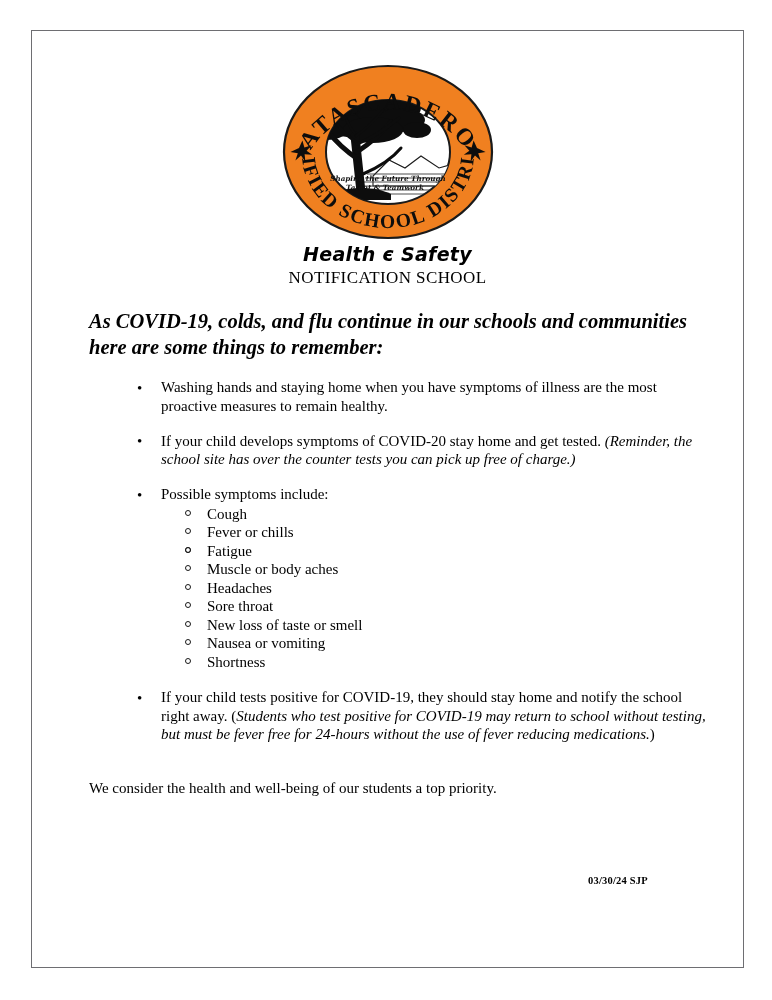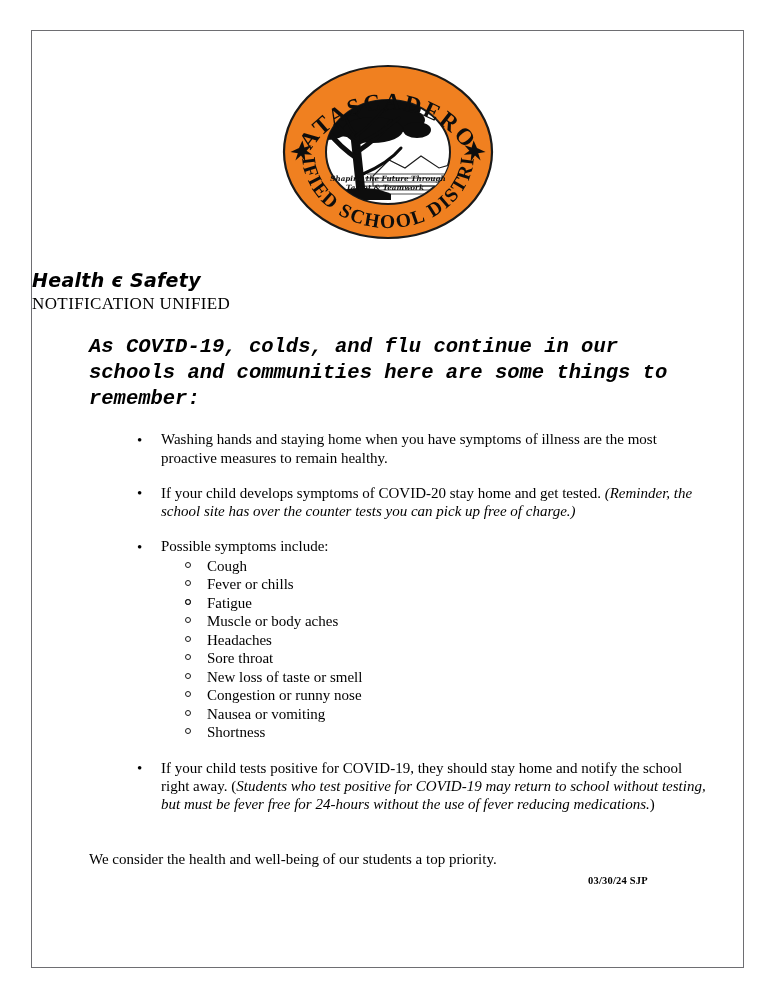--- a/index.html
+++ b/index.html
@@ -38,41 +38,40 @@
   .logo-wrap {
     display: inline-block;
     width: 214px;
     height: 176px;
     position: relative;
   }
   .logo-svg { display: block; }
 
   
   #title-block {
-    text-align: left;
-    margin-top: 26px;
+    text-align: center;
   }
   .title-script {
     font-family: "DejaVu Sans", sans-serif;
     font-size: 19px;
     font-weight: 600;
     letter-spacing: 0.3px;
     line-height: 1.1;
     font-style: italic;
   }
   .title-sub {
     font-family: "Liberation Serif", serif;
     font-size: 17px;
     letter-spacing: 0.4px;
     line-height: 1.25;
     margin-top: 2px;
   }
 
   .lede {
-    font-family: Liberation Mono, monospace;
+    font-family: Liberation Serif, serif;
     font-weight: bold;
     font-style: italic;
     font-size: 20.5px;
     line-height: 1.27;
     margin: 20px 0 0 57px;
     width: 612px;
   }
 
   
   .body-area {
@@ -212,21 +211,21 @@
         <g fill="#0d0d0d">
           <path d="M 18 84 l 3.4 -7.6 l 2.0 7.2 l 7.2 -2.4 l -5.0 5.6 l 5.6 4.0 l -7.6 -0.6 l 0.8 7.6 l -4.4 -6.2 l -5.6 5.0 l 2.4 -7.4 l -7.4 -1.2 Z"></path>
           <path d="M 196 84 l -3.4 -7.6 l -2.0 7.2 l -7.2 -2.4 l 5.0 5.6 l -5.6 4.0 l 7.6 -0.6 l -0.8 7.6 l 4.4 -6.2 l 5.6 5.0 l -2.4 -7.4 l 7.4 -1.2 Z"></path>
         </g>
       </svg>
     </div>
   </div>
 
   <div id="title-block">
     <div class="title-script">Health є Safety</div>
-    <div class="title-sub">NOTIFICATION UNIFIED</div>
+    <div class="title-sub">NOTIFICATION SCHOOL</div>
   </div>
 
   <p class="lede">As COVID-19, colds, and flu continue in our schools and communities here are some things to remember:</p>
 
   <div class="body-area">
     <ul class="bullets">
 
       <li>
         <span class="dot">•</span>
         <span>Washing hands and staying home when you have symptoms of illness are the most proactive measures to remain healthy.</span>
@@ -242,21 +241,20 @@
         <span>Possible symptoms include:</span>
         <ul class="subbullets">
           <li><span class="ring"></span><span>Cough</span></li>
           <li><span class="ring"></span><span>Fever or chills</span></li>
           <li><span class="ring"></span></li>
           <li><span class="ring"></span><span>Fatigue</span></li>
           <li><span class="ring"></span><span>Muscle or body aches</span></li>
           <li><span class="ring"></span><span>Headaches</span></li>
           <li><span class="ring"></span><span>Sore throat</span></li>
           <li><span class="ring"></span><span>New loss of taste or smell</span></li>
-          <li><span class="ring"></span><span>Congestion or runny nose</span></li>
           <li><span class="ring"></span><span>Nausea or vomiting</span></li>
           <li><span class="ring"></span><span>Shortness</span></li>
         </ul>
       </li>
 
       <li>
         <span class="dot">•</span>
         <span>If your child tests positive for COVID-19, they should stay home and notify the school right away. (</span><span class="ital">Students who test positive for COVID-19 may return to school without testing, but must be fever free for 24-hours without the use of fever reducing medications.</span><span>)</span>
       </li>
 

